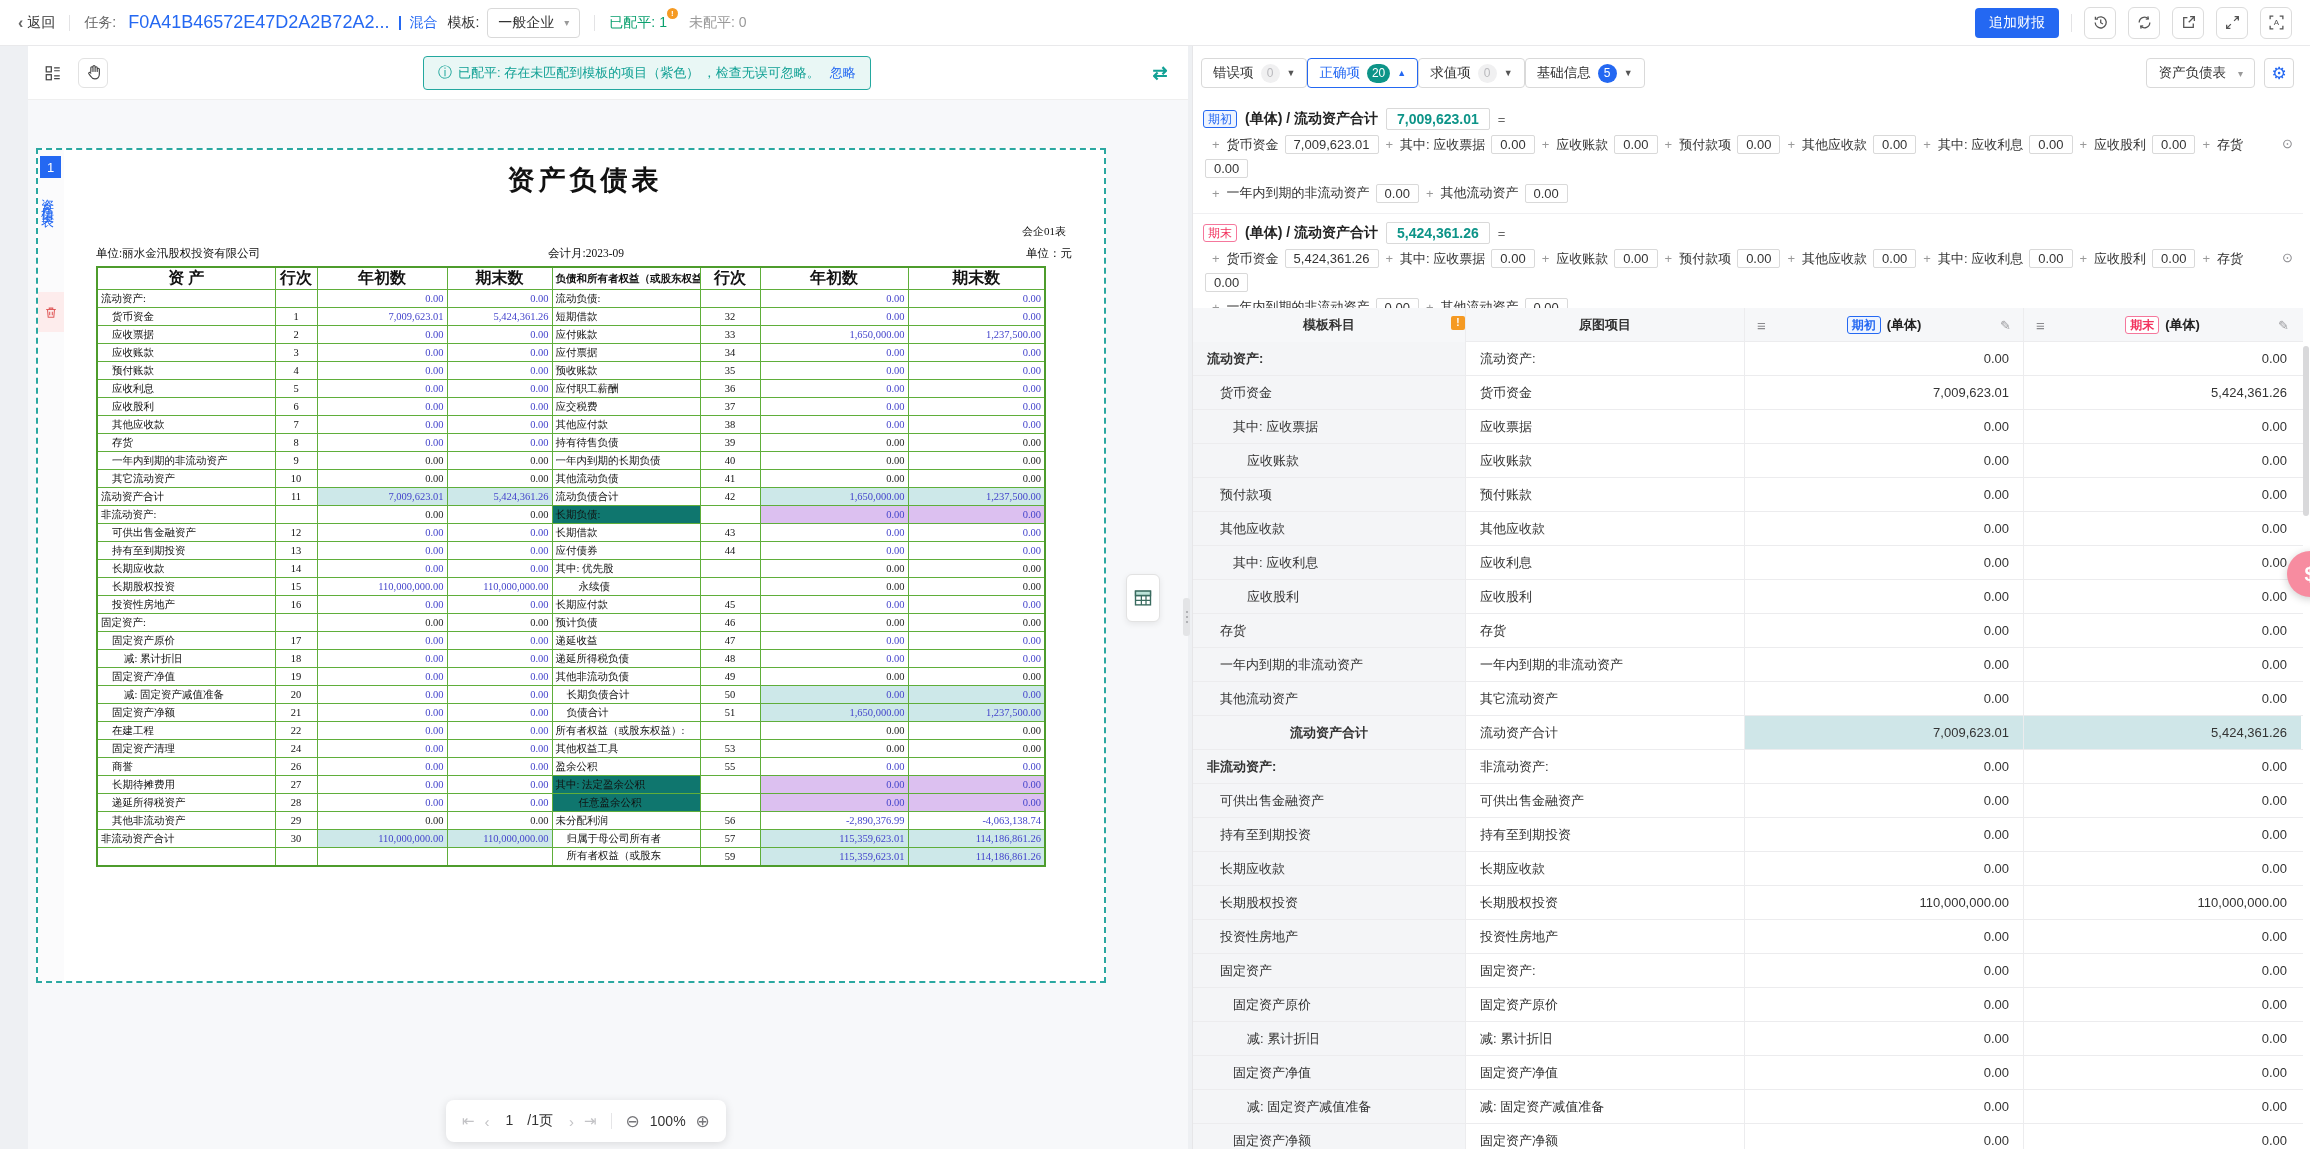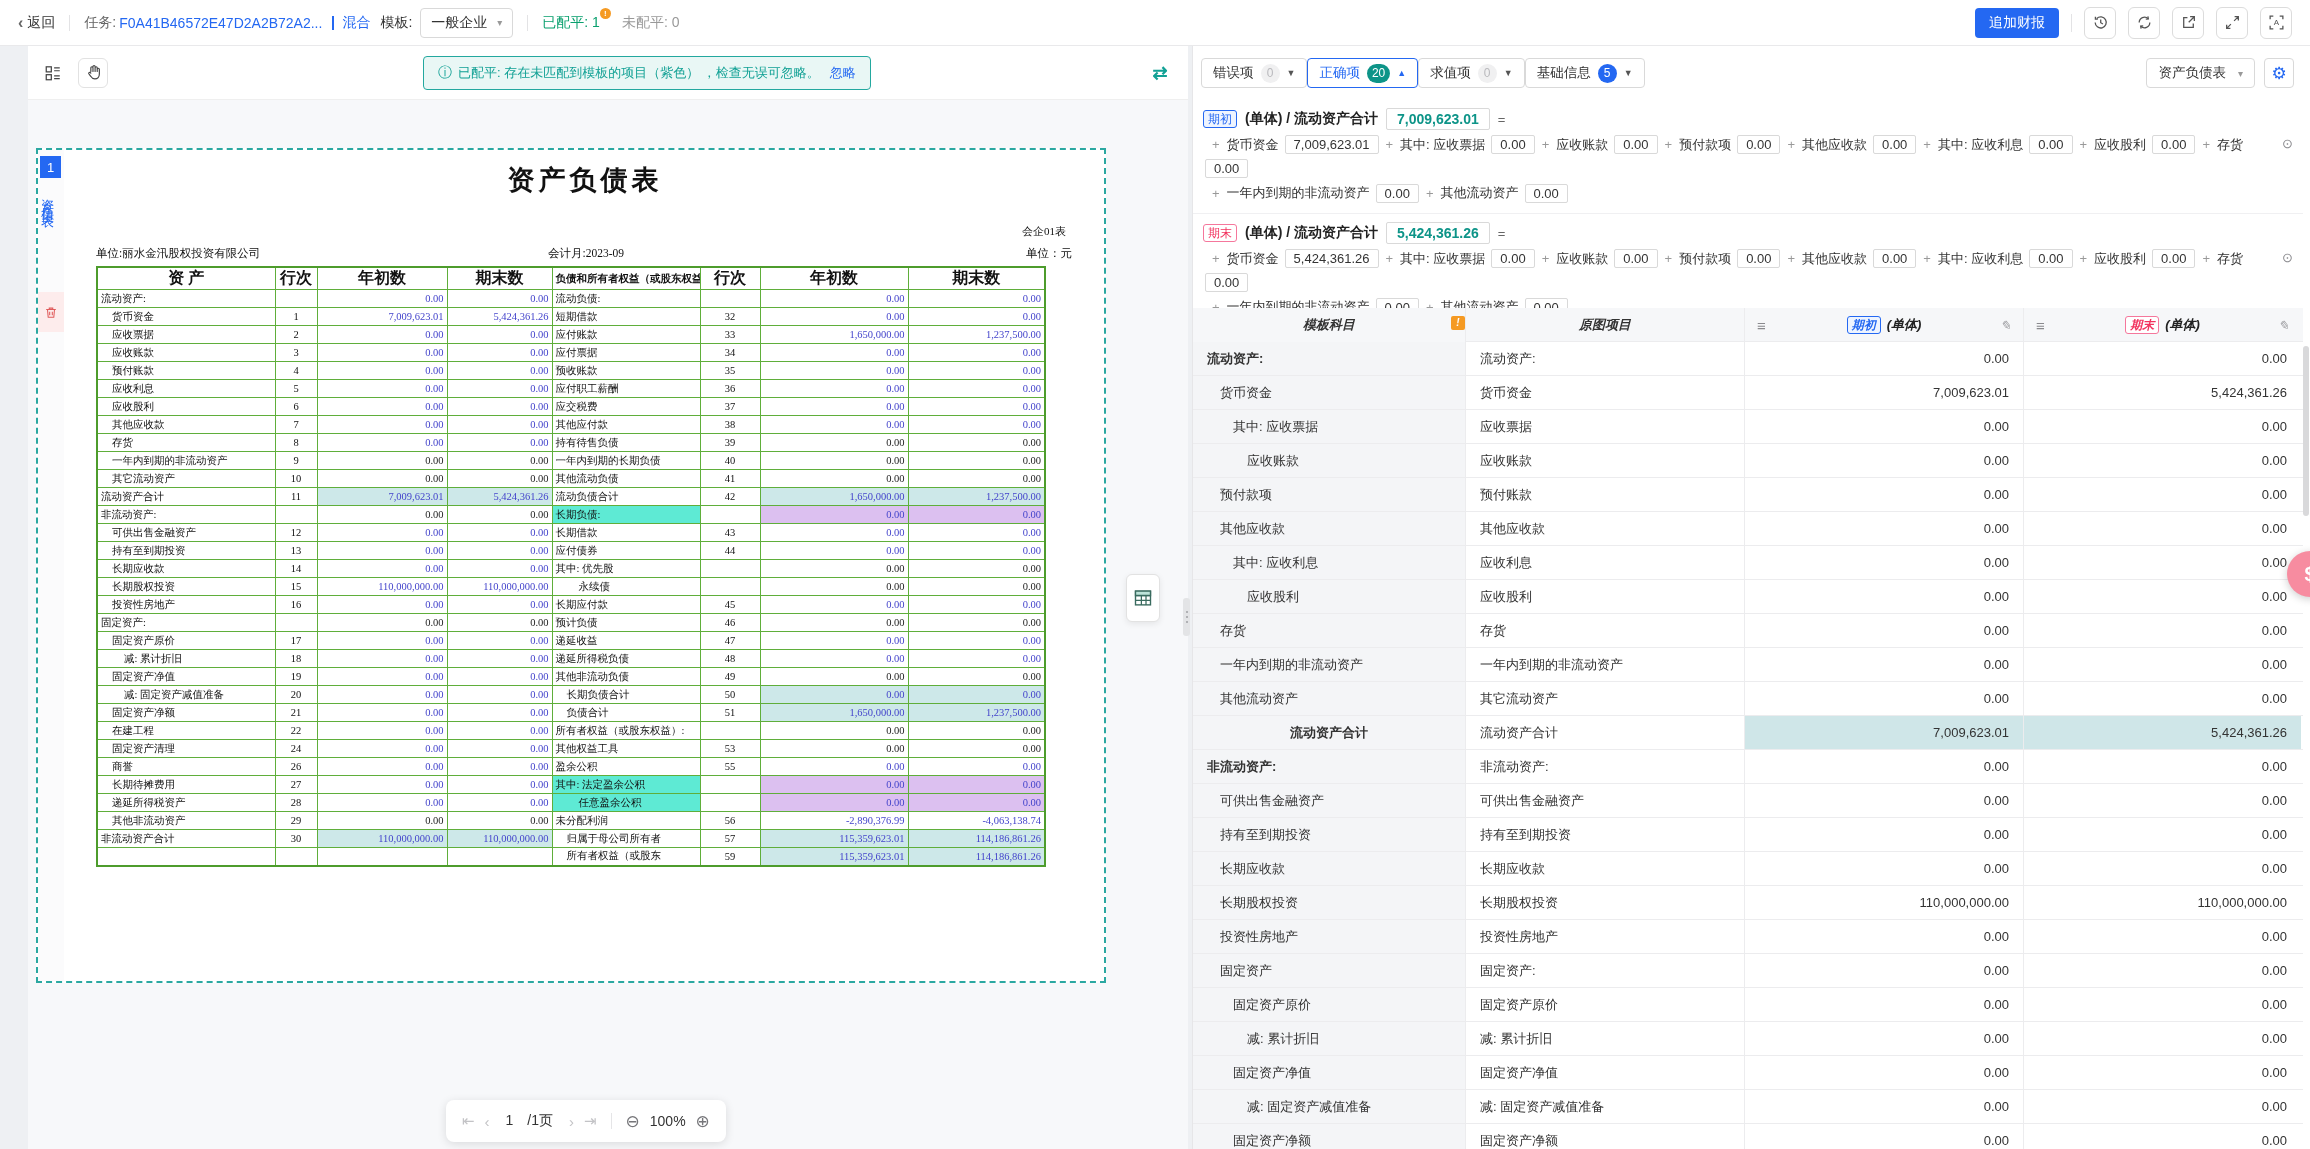--- a/index.html
+++ b/index.html
@@ -6,21 +6,21 @@
   html,body { width:2310px; height:1149px; overflow:hidden; background:#eef0f3;
     font-family:"Liberation Sans", sans-serif; font-size:13px; color:#333; }
 
   
   .topbar { position:absolute; left:0; top:0; width:2310px; height:46px; background:#fff;
     border-bottom:1px solid #e9e9eb; display:flex; align-items:center; padding:0 18px; z-index:50; }
   .topbar .back { display:flex; align-items:center; gap:4px; cursor:pointer; font-size:14px; color:#333; }
   .topbar .back .chev { font-size:16px; color:#666; font-weight:bold; }
   .vdiv { width:1px; height:16px; background:#e3e3e5; margin:0 14px; }
   .task-label { color:#666; font-size:14px; }
-  .task-id { color:#2468f2; font-size:14px; margin-left:3px; }
+  .task-id { color:#2468f2; font-size:18px; margin-left:12px; }
   .mode-bar { width:2px; height:14px; background:#2468f2; margin:0 8px 0 10px; }
   .mode-text { color:#2468f2; font-size:14px; margin-right:10px; }
   .tpl-label { font-size:14px; color:#333; margin-right:8px; }
   .tpl-select { height:30px; border:1px solid #d9d9d9; border-radius:4px; background:#fff;
     display:flex; align-items:center; gap:10px; padding:0 10px; font-size:14px; cursor:pointer; }
   .tpl-select .caret { color:#999; font-size:10px; }
   .balanced { color:#0aa06e; font-size:14px; position:relative; }
   .balanced .dot { position:absolute; top:-6px; right:-11px; width:11px; height:11px; border-radius:50%;
     background:#f59a23; color:#fff; font-size:8px; line-height:11px; text-align:center; font-weight:bold; }
   .unbalanced { color:#999; font-size:14px; margin-left:22px; }
@@ -74,21 +74,21 @@
   table.docsheet td, table.docsheet th { border:1px solid #5fae3a; font-weight:normal;
     font-size:10.5px; height:18px; padding:0 3px; overflow:hidden; white-space:nowrap; }
   table.docsheet { border:2px solid #4d9c2c; }
   table.docsheet th { text-align:center; font-weight:bold; font-size:16px; height:20px; }
   td.dlab { text-align:left; }
   td.dno { text-align:center; }
   td.dval { text-align:right; color:#4343cb; }
   td.dval.dark { color:#1c1c1c; }
   td.dval.hl { background:#cde8e9; }
   td.dval.purple { background:#dcc0f0; }
-  td.dlab.purple { background:#5eead4; }
+  td.dlab.purple { background:#0f766e; }
   .ind1 { padding-left:14px !important; }
   .ind2 { padding-left:26px !important; }
 
   .grid-float { position:absolute; left:1098px; top:474px; width:34px; height:48px; background:#fff;
     border:1px solid #e2e2e2; border-radius:6px; box-shadow:0 2px 6px rgba(0,0,0,.08);
     display:flex; align-items:center; justify-content:center; cursor:pointer; }
 
   .pager { position:absolute; left:418px; top:1000px; height:42px; background:#fff; border-radius:8px;
     box-shadow:0 2px 10px rgba(0,0,0,.12); display:flex; align-items:center; padding:0 16px; gap:10px;
     font-size:14px; color:#333; }
@@ -140,21 +140,21 @@
   .tok-val { border:1px solid #d9d9d9; border-radius:2px; padding:1px 8px; min-width:42px; text-align:center;
     font-size:13px; color:#333; background:#fff; cursor:text; white-space:nowrap; }
   .f-eye { position:absolute; right:10px; top:36px; color:#8a8a8e; cursor:pointer; }
 
   .ptable { position:absolute; left:0; top:262px; width:1110px; bottom:0; overflow:hidden; }
   .prow { display:grid; grid-template-columns:273px 279px 279px 277px; border-bottom:1px solid #ececee; }
   .prow.head { background:#f6f7f9; height:34px; font-weight:bold; }
   .prow.head .pc { display:flex; align-items:center; }
   .pc { border-right:1px solid #ececee; padding:0 14px; display:flex; align-items:center; height:33px;
     font-size:13px; overflow:hidden; white-space:nowrap; }
-  .prow.head .pc { height:34px;font-style:italic; }
+  .prow.head .pc { height:34px; }
   .pc.c1 { background:#f4f5f7; position:relative; }
   .prow.head .pc.c1 { background:#f6f7f9; justify-content:center; }
   .prow.head .pc.c2 { justify-content:center; position:relative; }
   .pc.num { justify-content:flex-end; color:#333; cursor:text; }
   .pc.hl { background:#cfe6e8; }
   .pbold { font-weight:bold; }
   .pcenter { justify-content:center; }
   .warn-badge { position:absolute; left:2px; top:8px; display:flex; align-items:center; gap:2px; }
   .warn-badge .wb-ic { width:14px; height:14px; background:#f59a23; color:#fff; border-radius:2px;
     font-size:10px; line-height:14px; text-align:center; font-weight:bold; }

